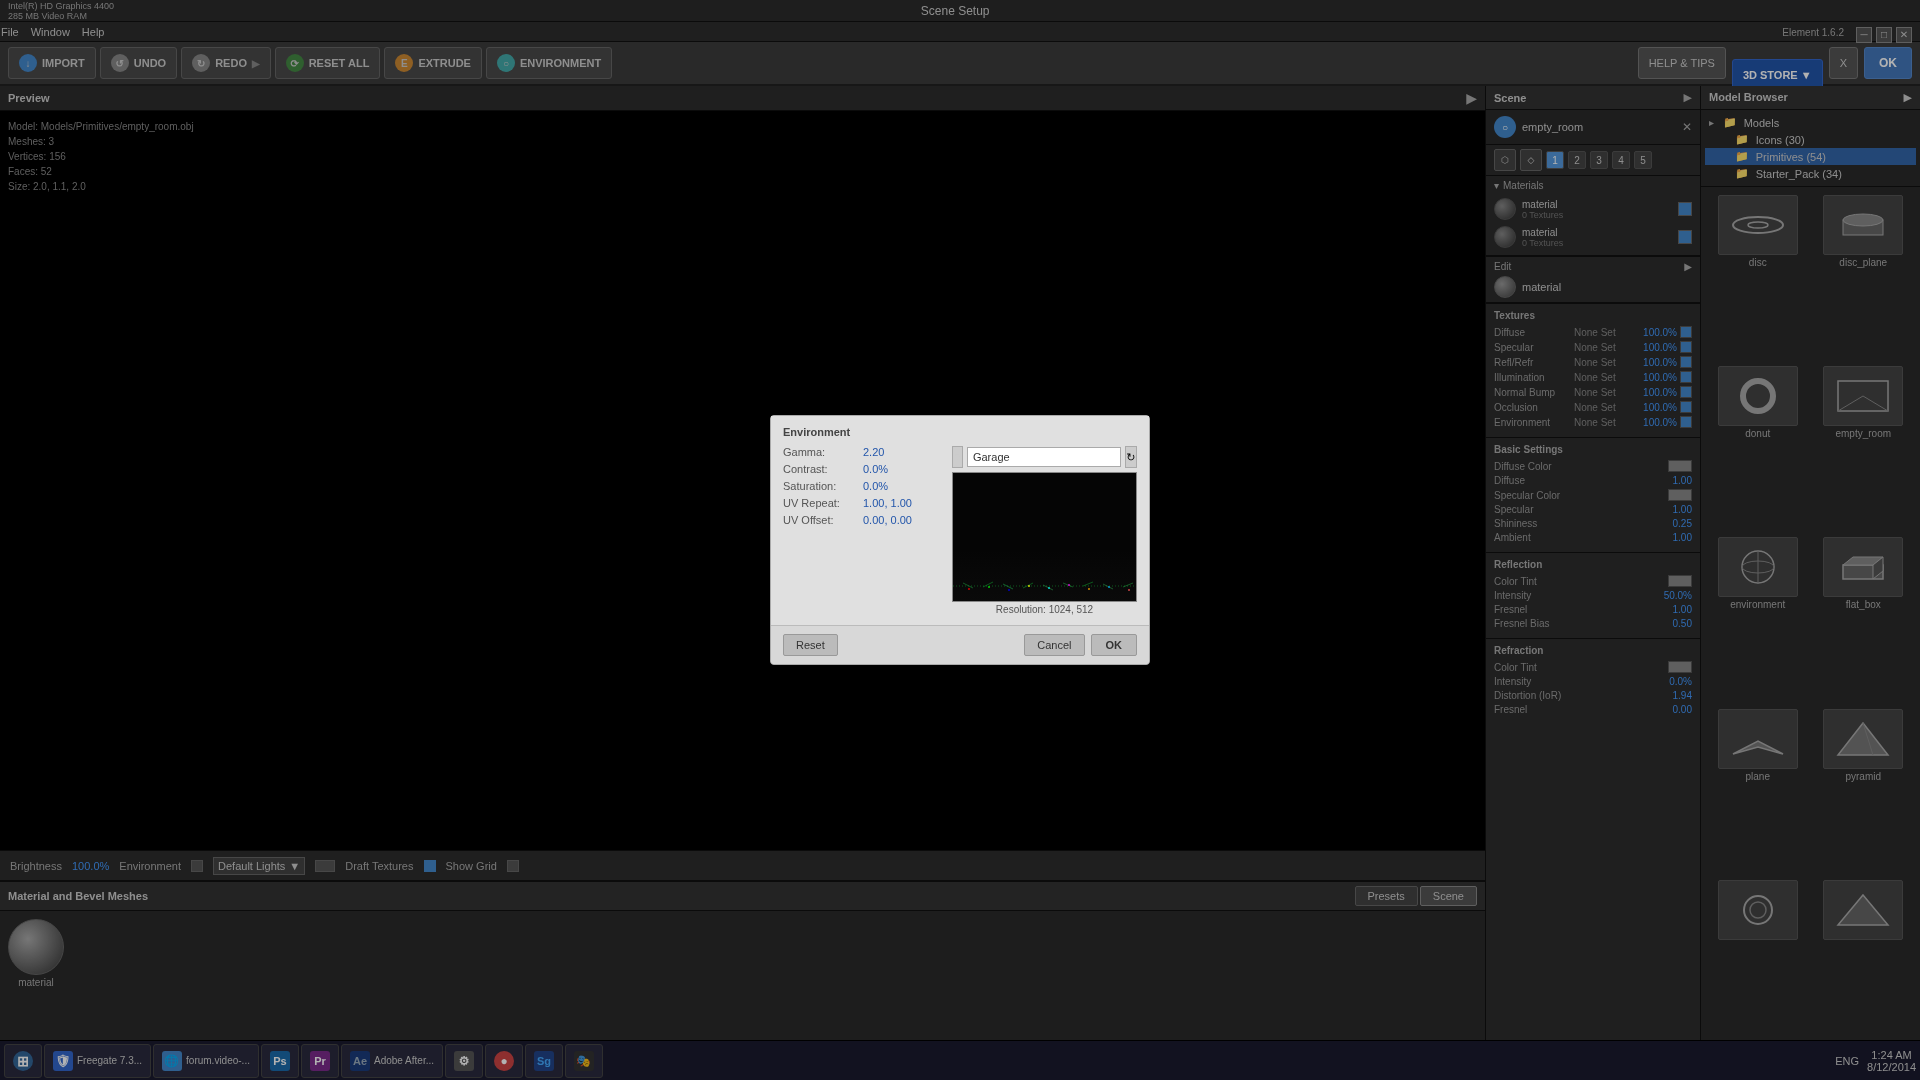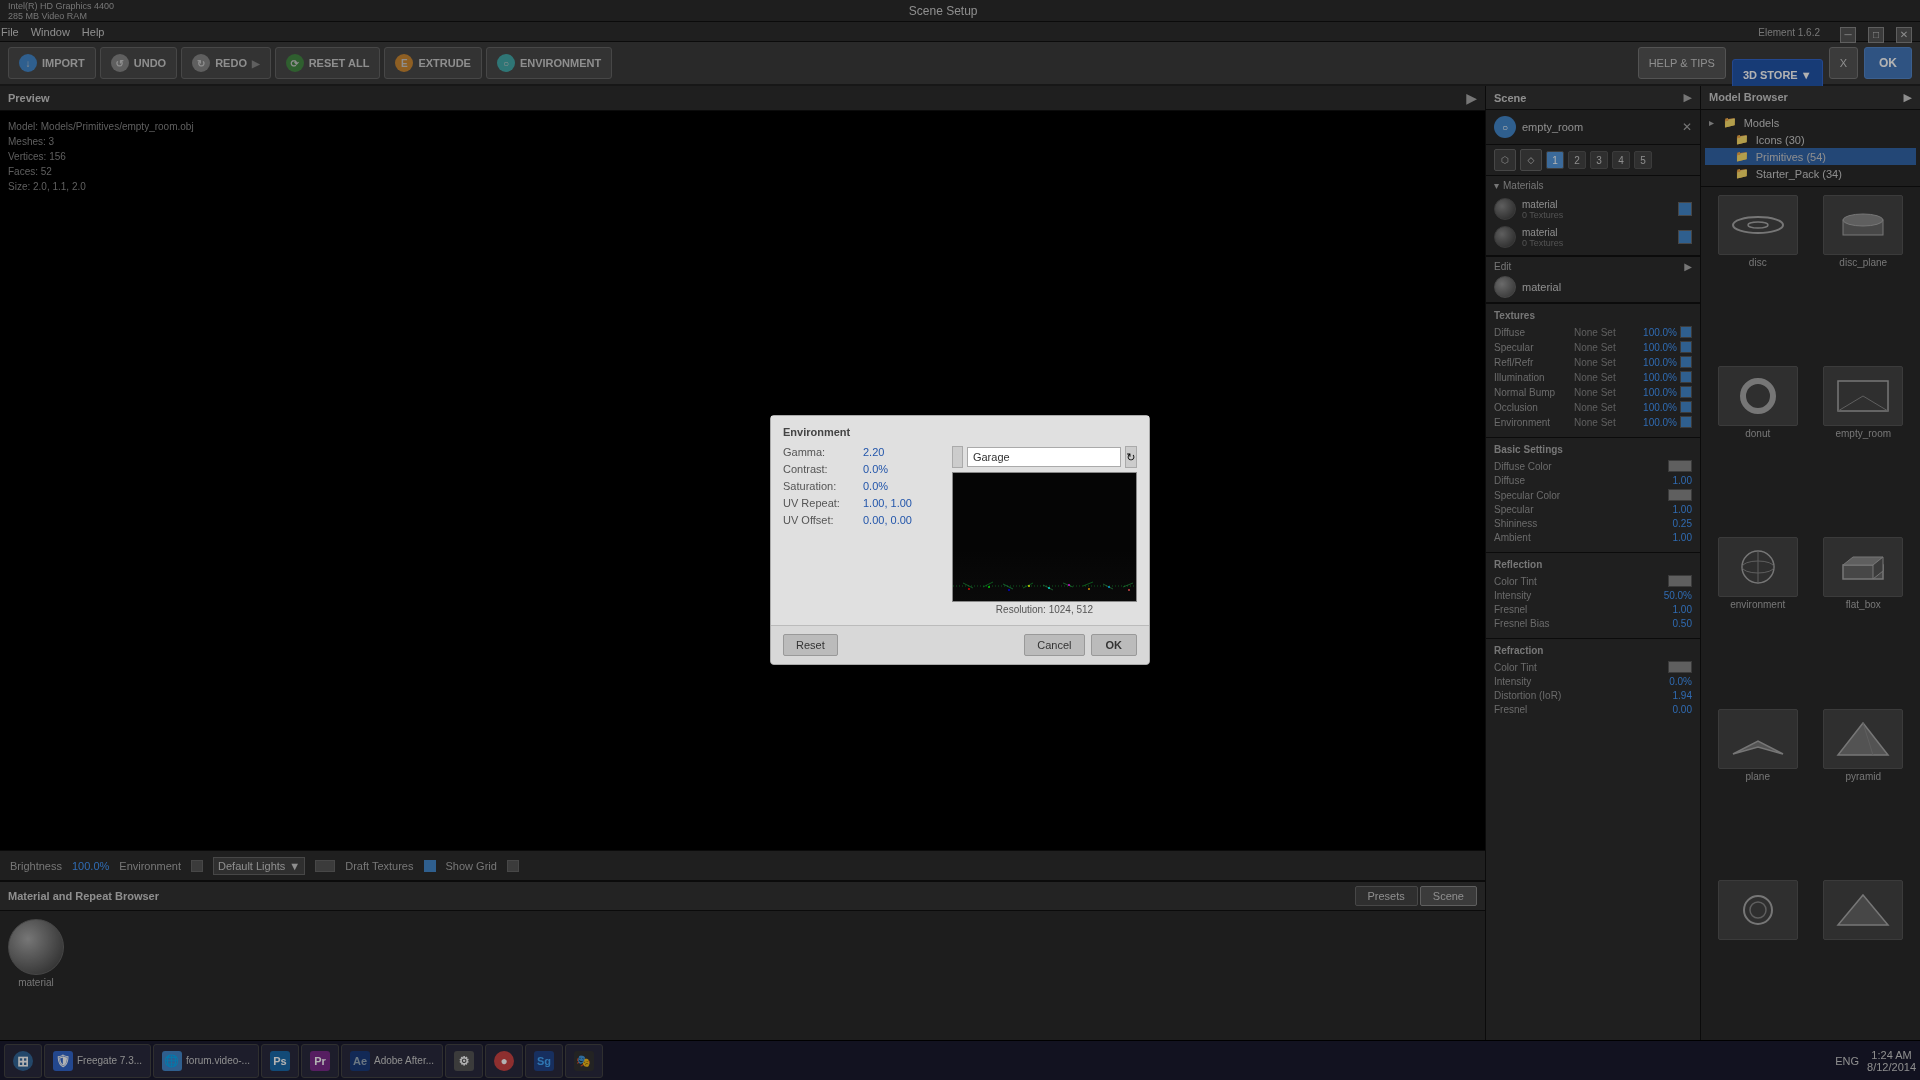--- a/index.html
+++ b/index.html
@@ -25,21 +25,21 @@
       border-bottom: 1px solid #111;
     }
     .title-bar-title {
       flex: 1;
       text-align: center;
       color: #ccc;
       font-size: 12px;
     }
     .title-bar-controls {
       display: flex;
-      gap: 12px;
+      gap: 4px;
       margin-top: 48px;
     }
     .title-btn {
       width: 16px;
       height: 16px;
       background: #555;
       border: 1px solid #888;
       color: #ccc;
       font-size: 10px;
       cursor: pointer;
@@ -720,21 +720,21 @@
         <div style="width:20px;height:12px;background:#555;border:1px solid #666"></div>
         <span class="draft-label">Draft Textures</span>
         <div class="draft-check"></div>
         <span class="show-grid-label">Show Grid</span>
         <div class="show-grid-check"></div>
       </div>
     </div>
 
     <div class="bottom-panel">
       <div class="bottom-header">
-        <span class="bottom-title">Material and Repeat Browser</span>
+        <span class="bottom-title">Material and Bevel Meshes</span>
         <div class="bottom-tabs">
           <button class="bottom-tab">Presets</button>
           <button class="bottom-tab active">Scene</button>
         </div>
       </div>
       <div class="bottom-content">
         <div>
           <div class="material-sphere"></div>
           <div class="sphere-label">material</div>
         </div>

